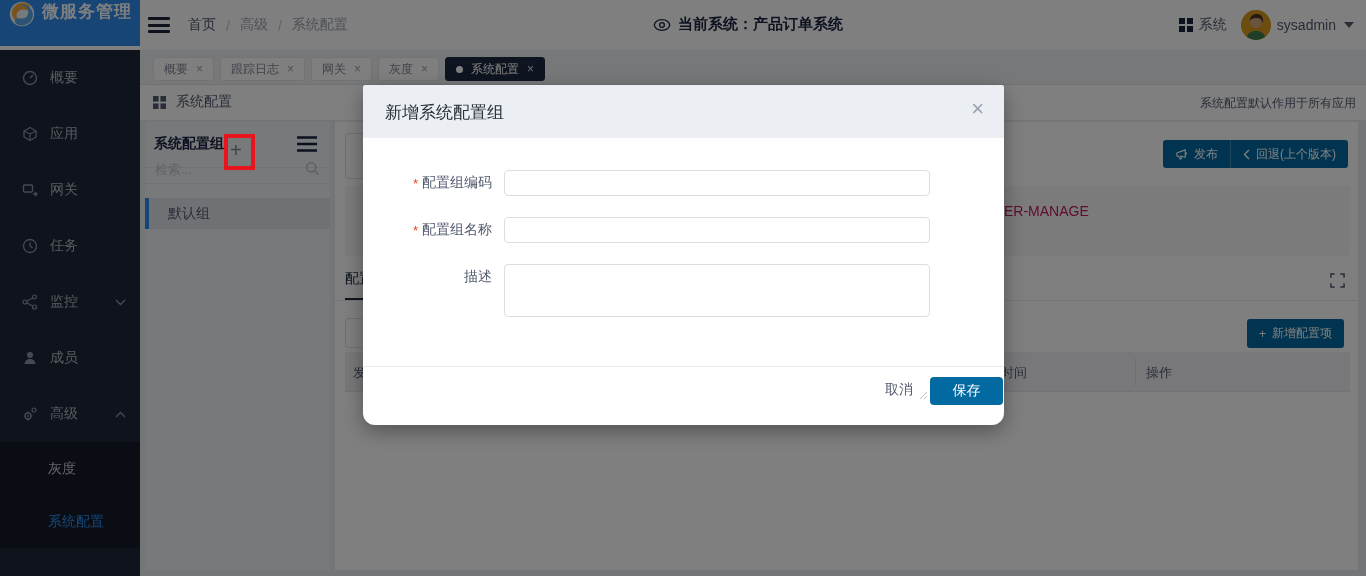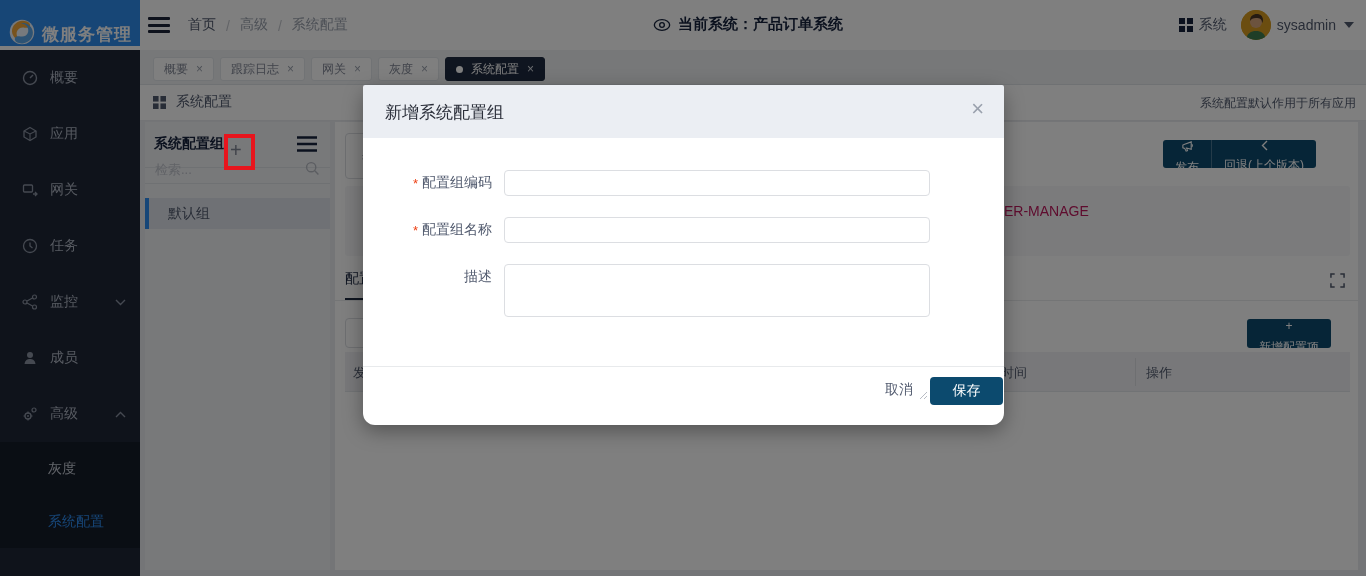--- a/index.html
+++ b/index.html
@@ -1,21 +1,21 @@
 <!DOCTYPE html>
 <html><head>
 <meta charset="utf-8">
 <style>
   html,body{margin:0;padding:0;}
   body{font-family:"Liberation Sans","DejaVu Sans",sans-serif;}
   #app{position:relative;width:1366px;height:576px;background:#e8ebef;overflow:hidden;font-size:14px;color:#515a6e;}
 
   
   #top-header{position:absolute;left:0;top:0;width:1366px;height:50px;background:#ffffff;}
-  #logo{position:absolute;left:0;top:0;width:140px;height:46px;background:#2f8ced;display:flex;align-items:flex-end;gap:6px;padding-left:8px;box-sizing:border-box;}
+  #logo{position:absolute;left:0;top:0;width:140px;height:46px;background:#2f8ced;display:flex;align-items:flex-start;gap:6px;padding-left:8px;box-sizing:border-box;}
   #logo .logo-text{color:#fff;font-size:17px;font-weight:bold;letter-spacing:1px;white-space:nowrap;}
   .hamburger{width:22px;height:16px;display:flex;flex-direction:column;justify-content:space-between;cursor:pointer;}
   .hamburger div{height:3px;background:#1c2438;border-radius:1px;}
   #breadcrumb{position:absolute;left:188px;top:16px;font-size:14px;display:flex;gap:10px;align-items:flex-end;}
   #breadcrumb .sep{color:#c5c8ce;}
   #breadcrumb .crumb-first{color:#515a6e;}
   #breadcrumb .crumb{color:#9aa1ad;}
   #current-system{position:absolute;left:653px;top:15px;display:flex;align-items:center;gap:7px;color:#17233d;font-weight:bold;font-size:15px;}
   #header-right{position:absolute;right:12px;top:0;height:50px;display:flex;align-items:center;gap:14px;}
   .hdr-item{display:flex;align-items:center;gap:6px;color:#515a6e;cursor:pointer;}
@@ -55,21 +55,21 @@
   #group-search{position:absolute;left:0;top:32px;width:185px;height:30px;border-bottom:1px solid #dfe2e7;box-sizing:border-box;}
   #group-search input{position:absolute;left:8px;top:3px;width:145px;height:22px;border:none;outline:none;background:transparent;font-size:13px;color:#515a6e;font-family:inherit;}
   #group-search input::placeholder{color:#c0c4cc;}
   #group-search .mag{position:absolute;right:10px;top:7px;}
   .group-item{position:absolute;left:0;top:76px;width:185px;height:31px;box-sizing:border-box;background:#dfe3ea;border-left:4px solid #2d8cf0;display:flex;align-items:center;padding-left:19px;font-size:14px;color:#515a6e;cursor:pointer;}
 
   
   #main-card{position:absolute;left:335px;top:122px;width:1023px;height:448px;background:#ffffff;}
   #basic-box{position:absolute;left:10px;top:11px;width:640px;height:46px;border:1px solid #dcdee2;border-radius:4px;box-sizing:border-box;display:flex;align-items:center;padding-left:16px;color:#17233d;font-size:14px;}
   #action-group{position:absolute;left:828px;top:18px;height:28px;display:flex;}
-  .navy-btn{background:#0c4a6e;color:#fff;font-size:12px;display:flex;align-items:center;gap:6px;padding:0 12px;cursor:pointer;flex-direction:column;}
+  .navy-btn{background:#0369a1;color:#fff;font-size:12px;display:flex;align-items:center;gap:6px;padding:0 12px;cursor:pointer;}
   #btn-publish{border-radius:3px 0 0 3px;border-right:1px solid rgba(255,255,255,0.25);}
   #btn-rollback{border-radius:0 3px 3px 0;}
   #info-panel{position:absolute;left:10px;top:64px;width:1005px;height:70px;background:#f6f7f8;border-radius:3px;}
   #code-text{position:absolute;left:659px;top:17px;font-size:14px;color:#be185d;}
   #config-tab{position:absolute;left:10px;top:148px;font-size:14px;color:#17233d;cursor:pointer;}
   #tab-underline{position:absolute;left:10px;top:176px;width:48px;height:2px;background:#1f2b40;}
   #tabs-border{position:absolute;left:0px;top:178px;width:1023px;height:1px;background:#e8eaec;}
   #fullscreen-icon{position:absolute;left:995px;top:151px;cursor:pointer;}
   #segment-text{position:absolute;left:10px;top:196px;width:76px;height:30px;border:1px solid #dcdee2;border-radius:4px;box-sizing:border-box;display:flex;align-items:center;justify-content:center;font-size:13px;color:#515a6e;cursor:pointer;background:#fff;}
   #btn-add-item{position:absolute;left:912px;top:197px;height:29px;border-radius:3px;}

